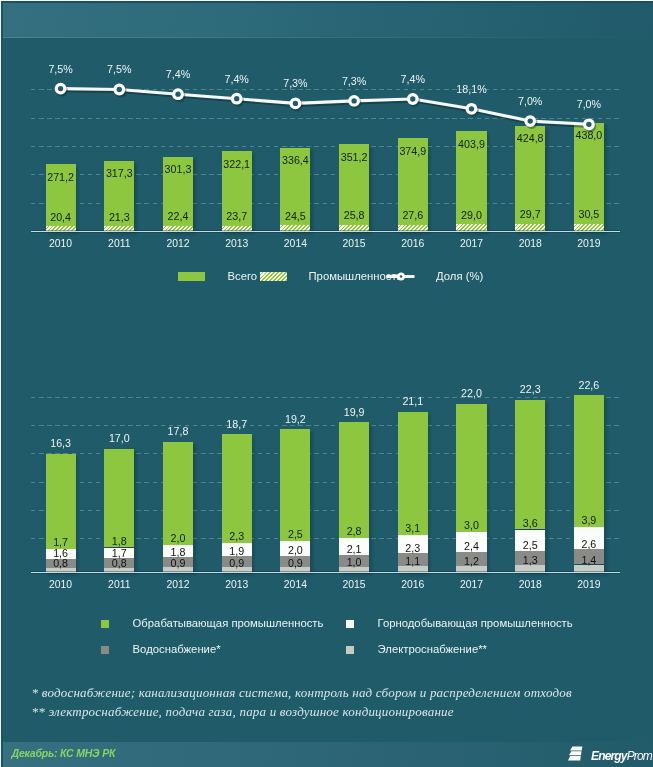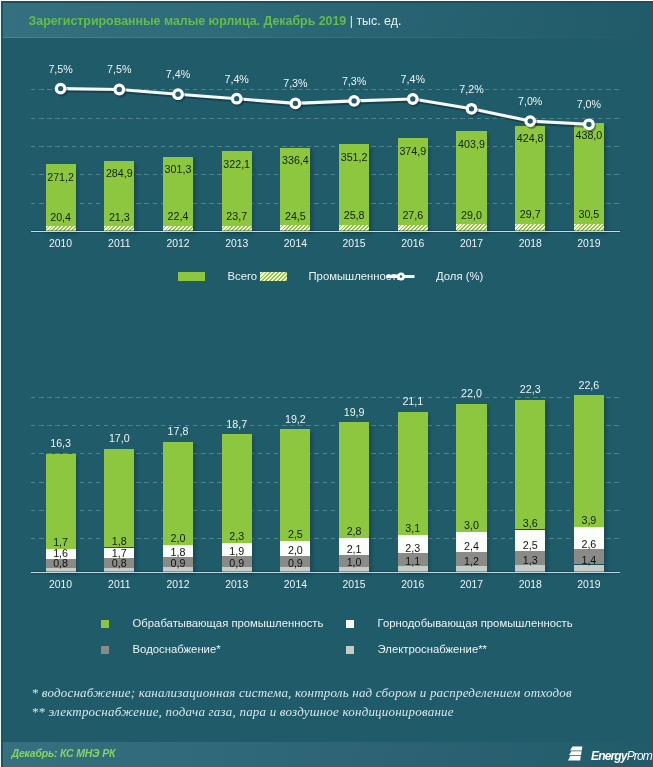--- a/index.html
+++ b/index.html
@@ -47,37 +47,36 @@
   .leg .tx{font-size:11.3px;color:#EDF4F5;white-space:nowrap;line-height:13px;padding-left:20px;}
 
   .fn{position:absolute;font-size:13px;line-height:11px;font-style:italic;font-weight:normal;letter-spacing:.2px;color:#D9E6EA;white-space:nowrap;font-family:Liberation Serif, serif;}
 </style>
 </head>
 <body>
 
 <div id="root">
 <div class="band-top"></div>
 <div class="band-top-edge"></div>
-<div class="title"><span class="g">Зарегистрированные малые юрлица. Декабрь 2019</span>&nbsp;<span class="sep">|</span> <span class="u">тыс. ед.</span></div>
 <div>
 <div class="gl" style="left:31.0px;top:89.3px;width:588.5px"></div>
 <div class="gl" style="left:31.0px;top:117.6px;width:588.5px"></div>
 <div class="gl" style="left:31.0px;top:145.9px;width:588.5px"></div>
 <div class="gl" style="left:31.0px;top:174.2px;width:588.5px"></div>
 <div class="gl" style="left:31.0px;top:202.5px;width:588.5px"></div>
 <div class="barsh" style="left:48.1px;top:166.6px;width:30.2px;height:67.4px"></div>
 <div class="bar" style="left:45.5px;top:164.0px;width:30.2px;height:67.4px"></div>
 <div class="hatch" style="left:45.5px;top:226.3px;width:30.2px;height:5.1px"></div>
 <div class="vlbl" style="left:33.5px;top:170.5px;width:54.2px;color:#102018">271,2</div>
 <div class="vlbl" style="left:33.5px;top:210.7px;width:54.2px;color:#102018">20,4</div>
 <div class="xtick" style="left:33.5px;top:237.7px;width:54.2px">2010</div>
 <div class="barsh" style="left:106.8px;top:163.2px;width:30.2px;height:70.8px"></div>
 <div class="bar" style="left:104.2px;top:160.6px;width:30.2px;height:70.8px"></div>
 <div class="hatch" style="left:104.2px;top:226.1px;width:30.2px;height:5.3px"></div>
-<div class="vlbl" style="left:92.2px;top:167.1px;width:54.2px;color:#102018">284,9</div>
+<div class="vlbl" style="left:92.2px;top:167.1px;width:54.2px;color:#102018">317,3</div>
 <div class="vlbl" style="left:92.2px;top:210.5px;width:54.2px;color:#102018">21,3</div>
 <div class="xtick" style="left:92.2px;top:237.7px;width:54.2px">2011</div>
 <div class="barsh" style="left:165.5px;top:159.2px;width:30.2px;height:74.8px"></div>
 <div class="bar" style="left:162.9px;top:156.6px;width:30.2px;height:74.8px"></div>
 <div class="hatch" style="left:162.9px;top:225.8px;width:30.2px;height:5.6px"></div>
 <div class="vlbl" style="left:150.9px;top:163.1px;width:54.2px;color:#102018">301,3</div>
 <div class="vlbl" style="left:150.9px;top:210.2px;width:54.2px;color:#102018">22,4</div>
 <div class="xtick" style="left:150.9px;top:237.7px;width:54.2px">2012</div>
 <div class="barsh" style="left:224.2px;top:154.0px;width:30.2px;height:80.0px"></div>
 <div class="bar" style="left:221.6px;top:151.4px;width:30.2px;height:80.0px"></div>
@@ -146,21 +145,21 @@
         <circle cx="530.2" cy="121.1" r="4.3" fill="#1F5B69" stroke="#FFFFFF" stroke-width="3.25"></circle>
         <circle cx="588.9" cy="124.3" r="4.3" fill="#1F5B69" stroke="#FFFFFF" stroke-width="3.25"></circle>
       </svg>
 <div class="vlbl" style="left:35.6px;top:62.5px;width:50px;color:#EDF4F5">7,5%</div>
 <div class="vlbl" style="left:94.3px;top:63.4px;width:50px;color:#EDF4F5">7,5%</div>
 <div class="vlbl" style="left:153.0px;top:68.1px;width:50px;color:#EDF4F5">7,4%</div>
 <div class="vlbl" style="left:211.7px;top:72.6px;width:50px;color:#EDF4F5">7,4%</div>
 <div class="vlbl" style="left:270.4px;top:77.3px;width:50px;color:#EDF4F5">7,3%</div>
 <div class="vlbl" style="left:329.1px;top:74.8px;width:50px;color:#EDF4F5">7,3%</div>
 <div class="vlbl" style="left:387.8px;top:72.9px;width:50px;color:#EDF4F5">7,4%</div>
-<div class="vlbl" style="left:446.5px;top:82.7px;width:50px;color:#EDF4F5">7,2%</div>
+<div class="vlbl" style="left:446.5px;top:82.7px;width:50px;color:#EDF4F5">18,1%</div>
 <div class="vlbl" style="left:505.2px;top:95.0px;width:50px;color:#EDF4F5">7,0%</div>
 <div class="vlbl" style="left:563.9px;top:98.2px;width:50px;color:#EDF4F5">7,0%</div>
 </div>
 <div>
 <div class="leg" style="left:178px;top:270px">
         <span style="width:27px;height:8.2px;background:#8DC63F;display:inline-block;margin-right:2.5px"></span>
         <span class="tx">Всего</span>
       </div>
 <div class="leg" style="left:260px;top:270px">
         <span class="hatch" style="position:relative;width:27px;height:8.2px;display:inline-block;margin-right:1.5px"></span>

